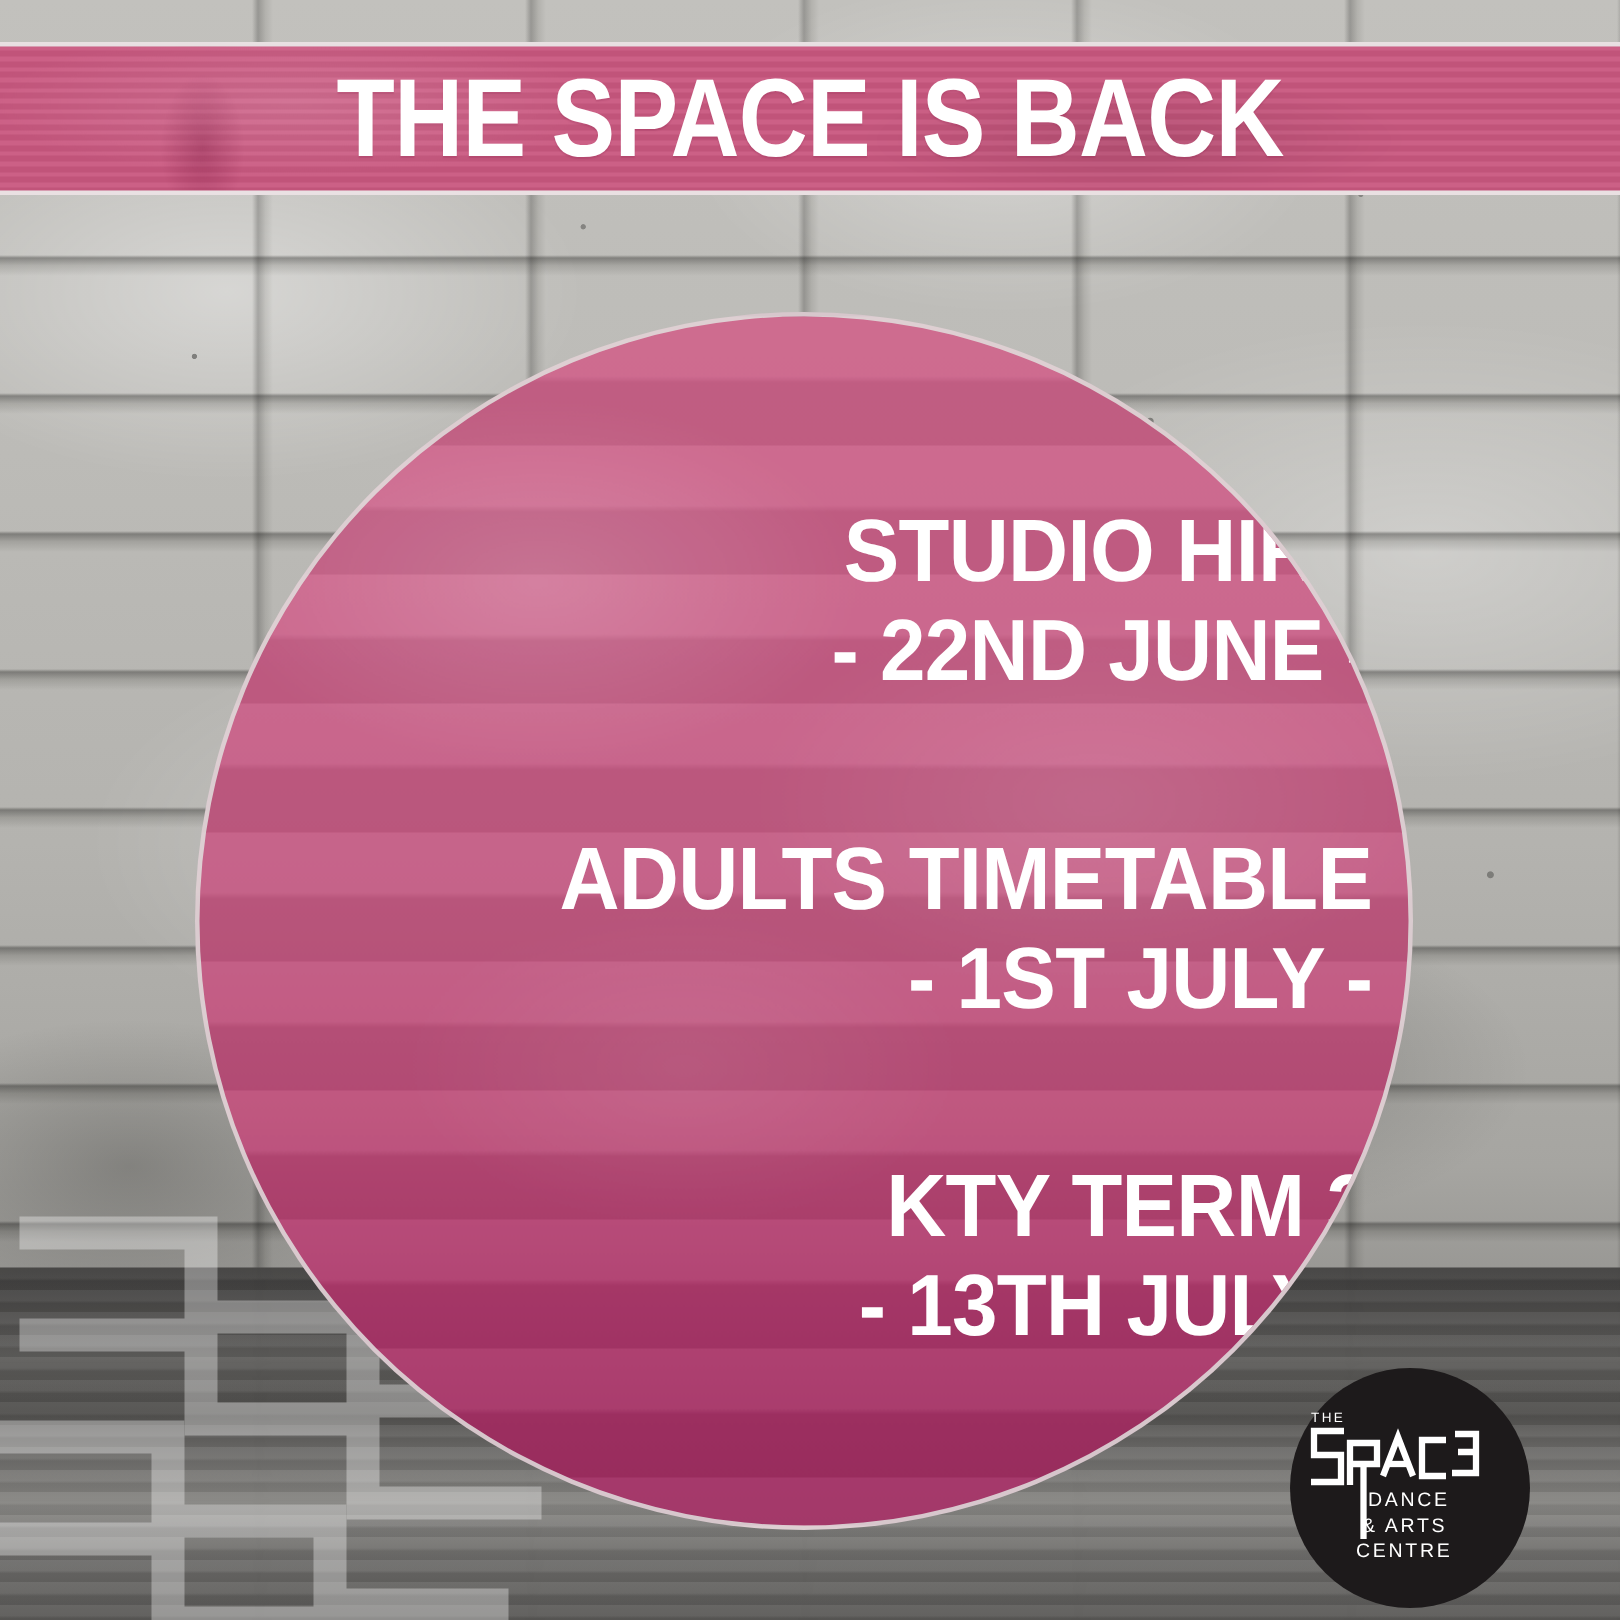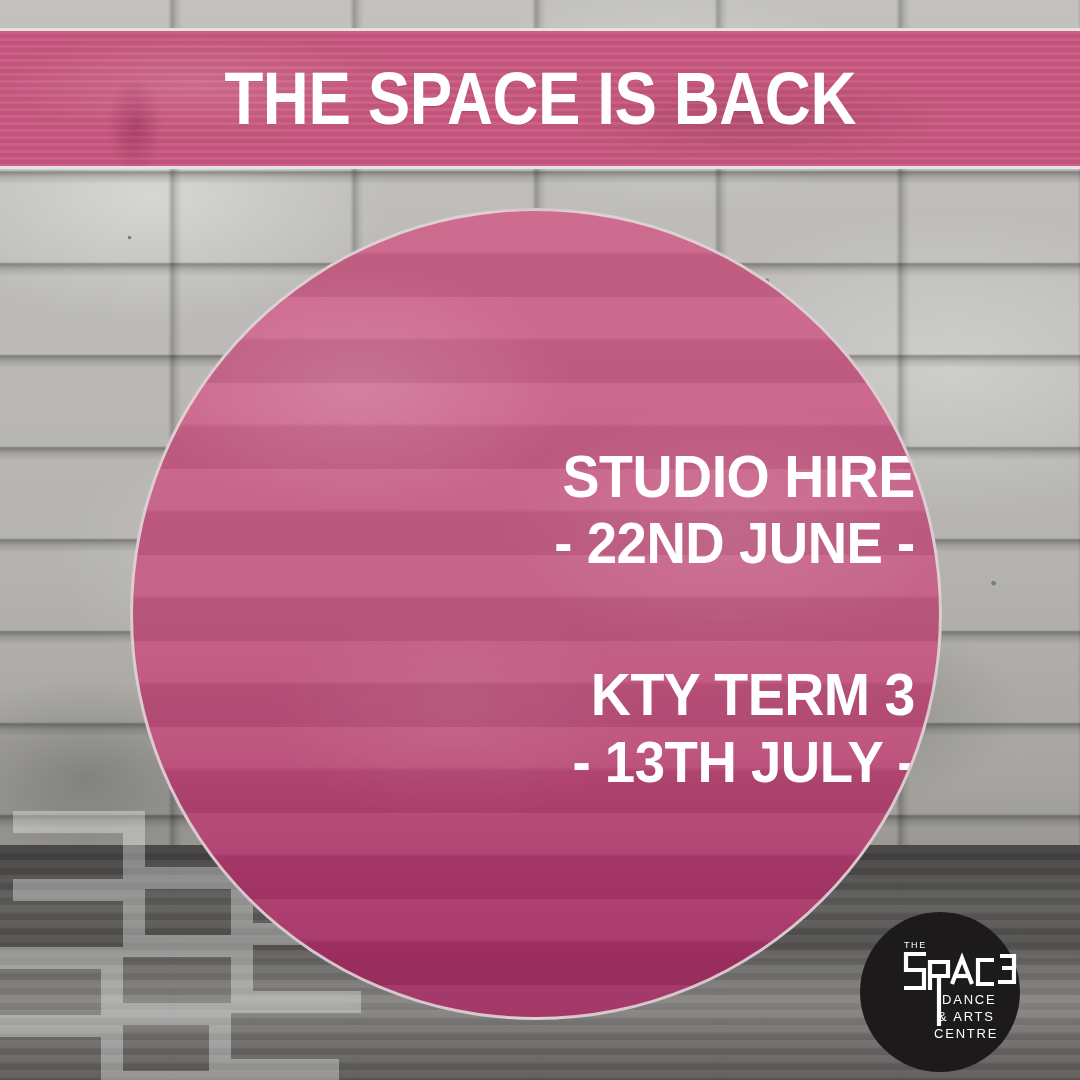--- a/index.html
+++ b/index.html
@@ -94,21 +94,21 @@
         #5a5957 235px);
     opacity: .96;
   }
 
   
   .banner {
     position: absolute;
     left: 0;
     right: 0;
     top: 28px;
-    height: 141px;
+    height: 102px;
     background-color: #c9577f;
     background-image:
       radial-gradient(ellipse 300px 70px at 18% 40%, rgba(255,255,255,0.13), rgba(255,255,255,0) 70%),
       radial-gradient(ellipse 260px 60px at 70% 65%, rgba(0,0,0,0.10), rgba(0,0,0,0) 70%),
       radial-gradient(ellipse 40px 70px at 12.5% 70%, rgba(120,20,60,0.35), rgba(120,20,60,0) 70%),
       repeating-linear-gradient(to bottom, rgba(255,255,255,0.05) 0 3px, rgba(0,0,0,0.04) 3px 7px);
     border-top: 3px solid rgba(236,236,234,0.92);
     border-bottom: 3px solid rgba(236,236,234,0.92);
     box-sizing: border-box;
     display: flex;
@@ -204,21 +204,21 @@
   .logo {
     position: absolute;
     left: 860px;
     top: 912px;
     width: 160px;
     height: 160px;
     border-radius: 50%;
     background: #1d1a1b;
     display: flex;
     align-items: center;
-    justify-content: flex-end;
+    justify-content: flex-start;
   }
   .logo svg { display: block; }
 </style>
 </head>
 <body>
 
 <div id="poster">
 
   <div class="wall"></div>
   <div class="wall-grit"></div>
@@ -238,20 +238,24 @@
   </svg>
 
   <div class="circle">
     <div class="circle-inner">
 
       <div class="evt-block">
         <div class="evt evt-title">STUDIO HIRE</div>
         <div class="evt evt-date">- 22ND JUNE -</div>
       </div>
 
+      <div class="evt-block">
+        <div class="evt evt-title">ADULTS TIMETABLE</div>
+        <div class="evt evt-date">- 1ST JULY -</div>
+      </div>
 
       <div class="evt-block">
         <div class="evt evt-title">KTY TERM 3</div>
         <div class="evt evt-date">- 13TH JULY -</div>
       </div>
 
     </div>
   </div>
 
   <div class="logo">

